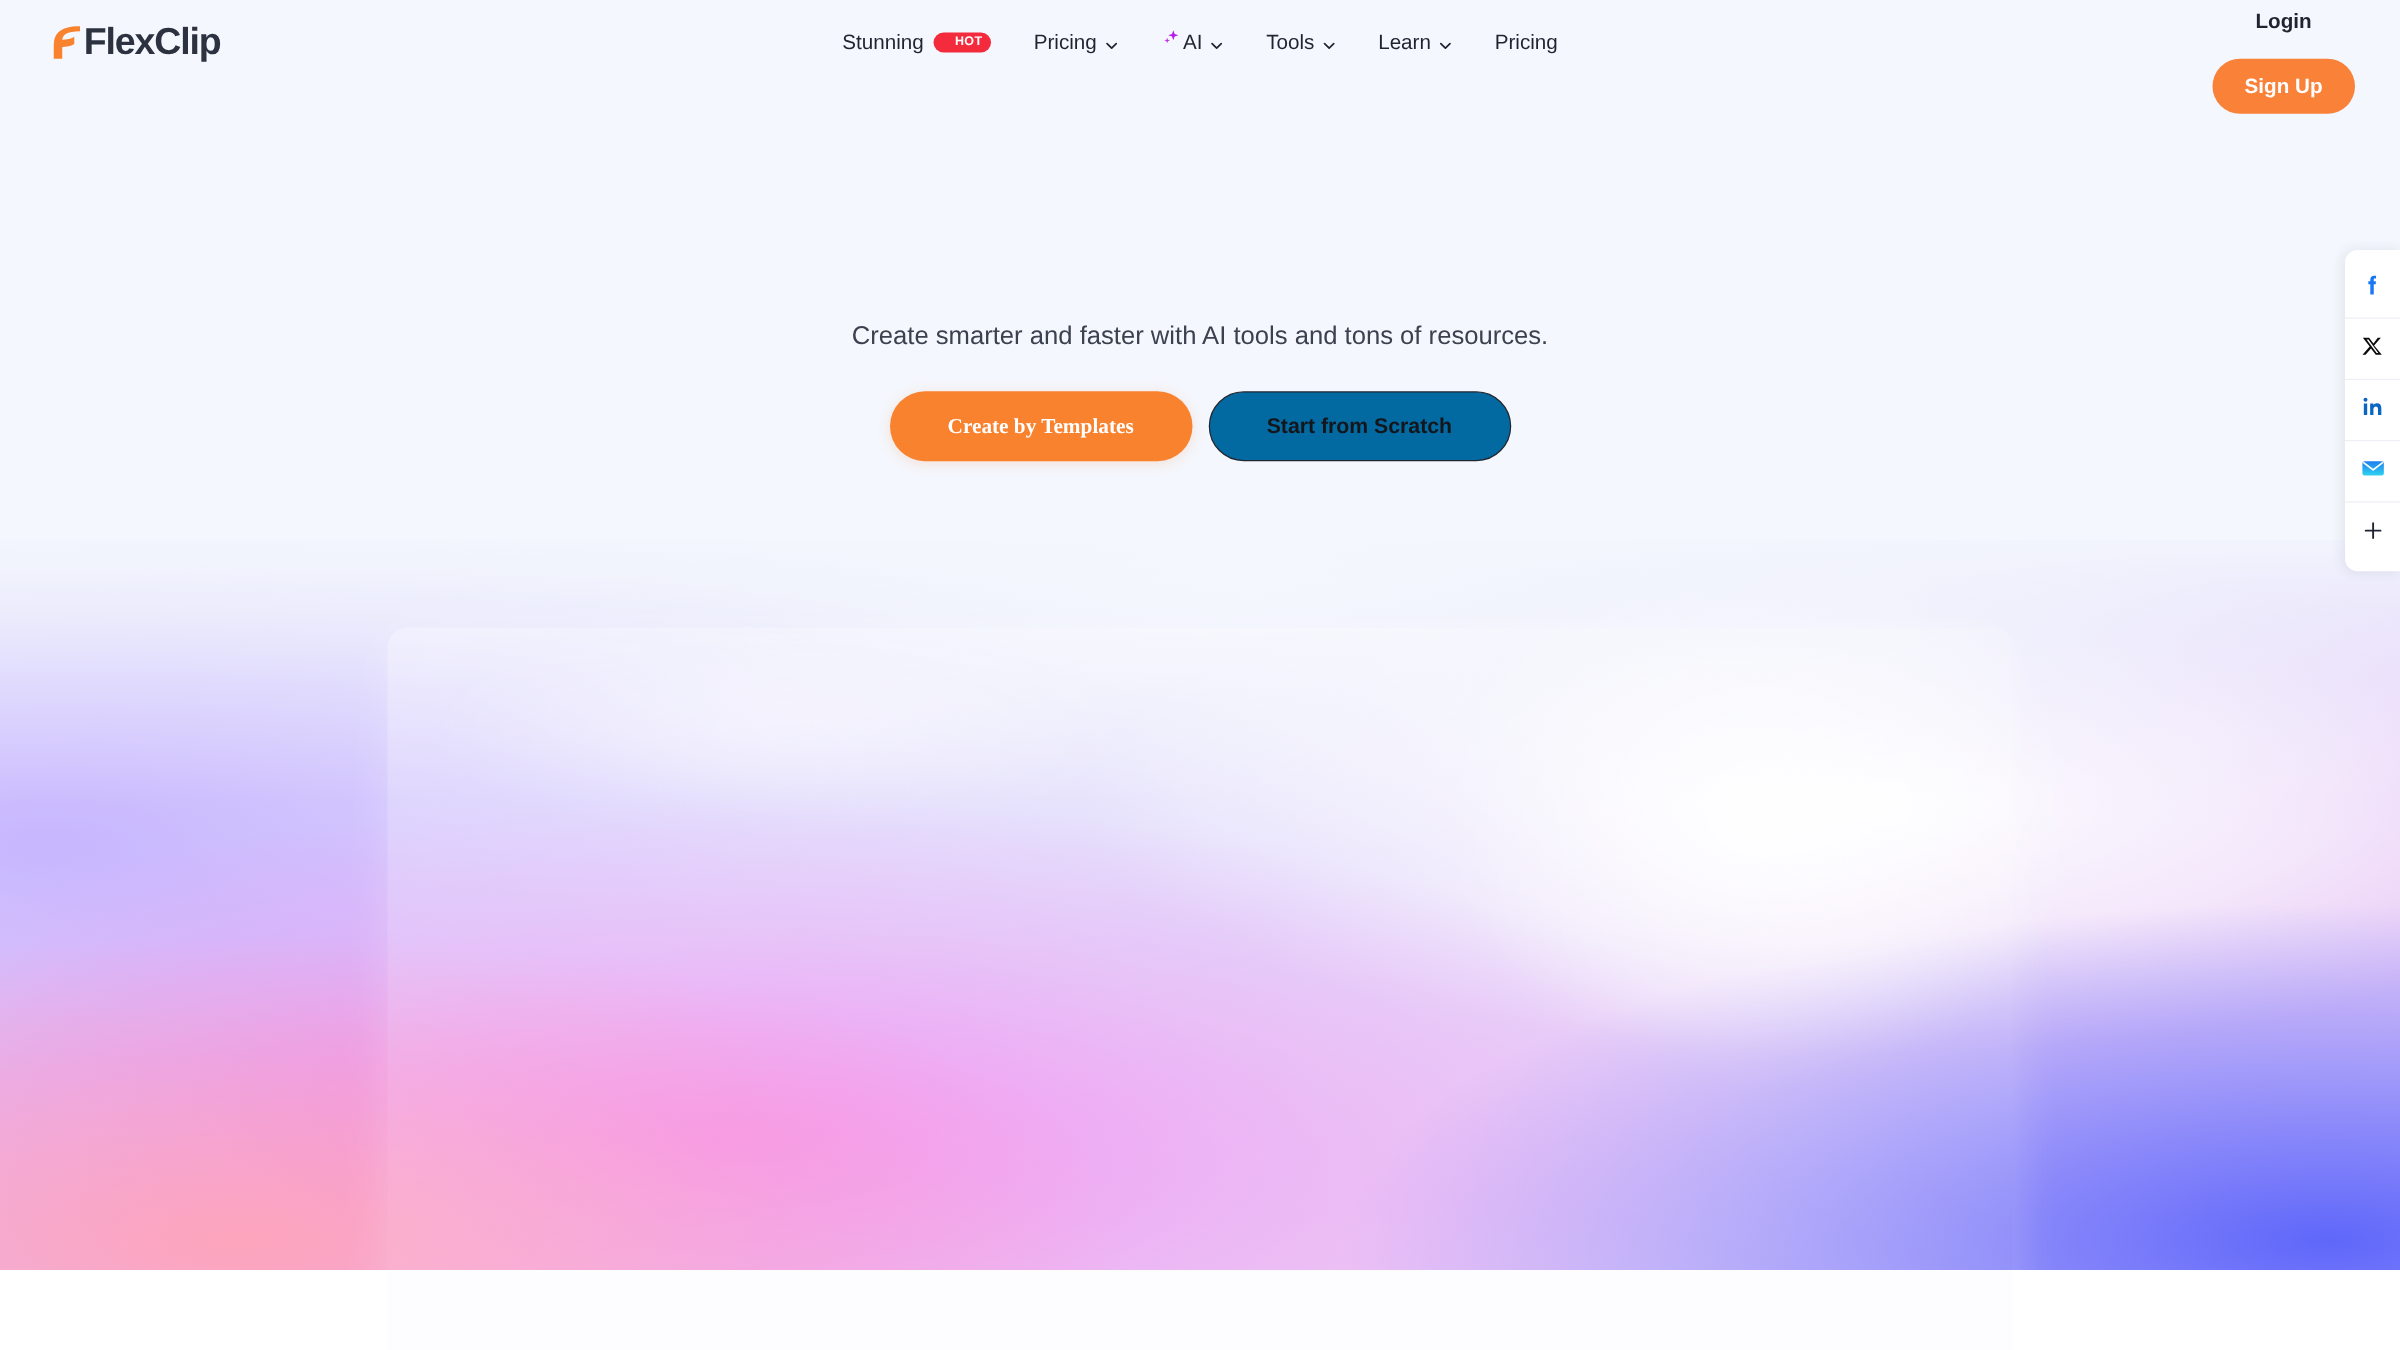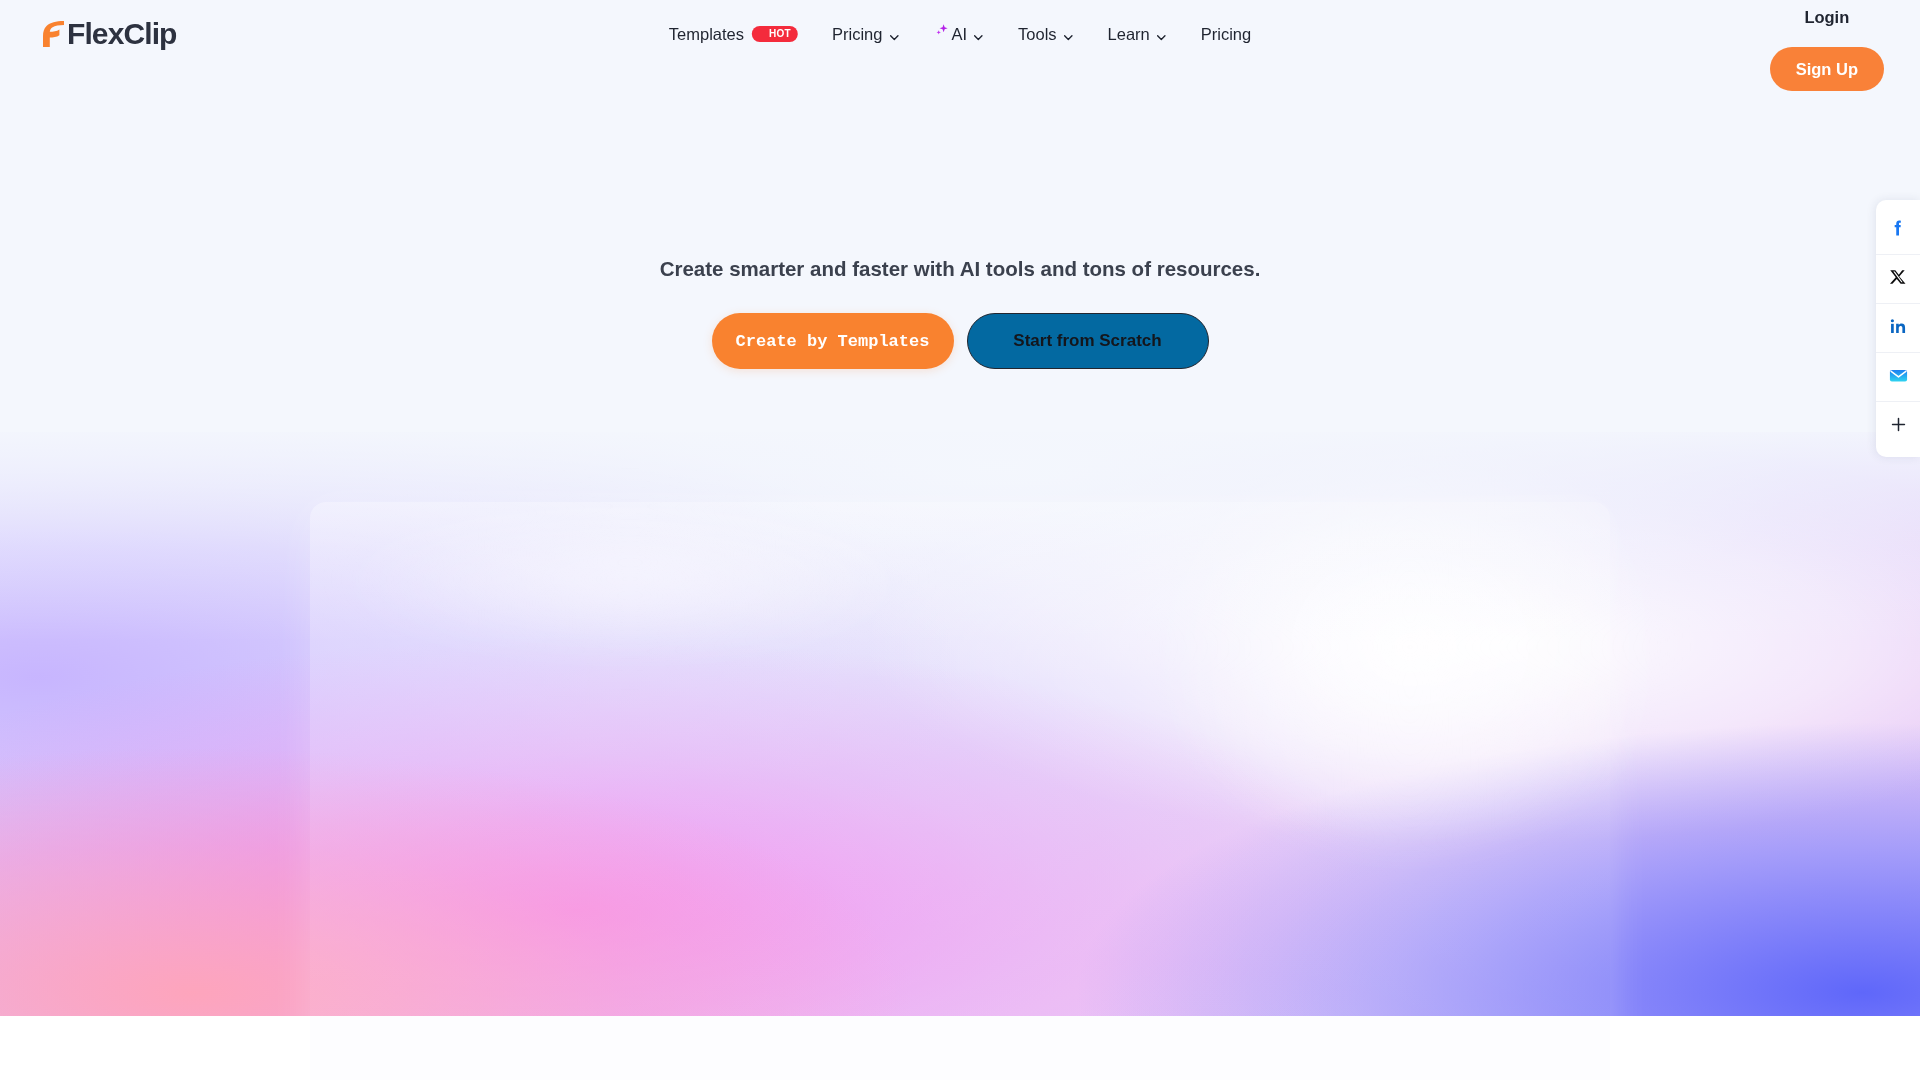--- a/index.html
+++ b/index.html
@@ -155,21 +155,21 @@
     letter-spacing: -1.1px;
     line-height: 72px;
   }
   .hero-sub {
     position: absolute;
     top: 189px;
     width: 1920px;
     text-align: center;
     font-size: 20.5px;
     color: #3b414e;
-    font-weight: 700;
+    font-weight: 400;
   }
   .cta-row {
     position: absolute;
     top: 245px;
     width: 1920px;
     display: flex;
     justify-content: center;
     align-items: center;
     gap: 13px;
     z-index: 20;
@@ -177,21 +177,21 @@
   .btn-primary {
     background: #f9822f;
     color: #ffffff;
     font-size: 17px;
     font-weight: 700;
     border: none;
     border-radius: 30px;
     width: 242px;
     height: 56px;
     cursor: pointer;
-    font-family: Liberation Mono, monospace;
+    font-family: Liberation Serif, serif;
     box-shadow: 0 2px 10px rgba(249,130,47,0.18);
   }
   .btn-secondary {
     background: #0369a1;
     color: #14161c;
     font-size: 17px;
     font-weight: 700;
     border: 1.4px solid #22262f;
     border-radius: 30px;
     width: 242px;
@@ -318,21 +318,21 @@
         <svg width="26" height="30" viewBox="0 0 26 30" xmlns="http://www.w3.org/2000/svg">
           <path d="M24 2 C16 2 10 3.5 6.5 7 C4 9.5 3 13 3 17 L3 28 L9.8 28 L9.8 18.6 C13 18.6 16.8 18 19.4 16.2 L19.4 10.4 C16.8 12.2 13.2 12.8 9.8 12.8 C10.1 10.6 11 9.2 12.6 8.2 C15 6.7 19 6 24 6 Z" fill="#f9822f"></path>
         </svg>
       </span>
       <span class="logo-text">FlexClip</span>
     </div>
 
     <nav class="nav">
 
       <div class="nav-item">
-        <span>Templates</span>
+        <span>Stunning</span>
         <span class="badge-hot">HOT</span>
       </div>
 
       <div class="nav-item">
         <span>Pricing</span>
         <span class="caret">
           <svg width="11" height="11" viewBox="0 0 12 12">
               <path d="M2 4.2 L6 8.2 L10 4.2" stroke="#1f2430" stroke-width="1.5" fill="none" stroke-linecap="round" stroke-linejoin="round"></path>
             </svg>
         </span>

